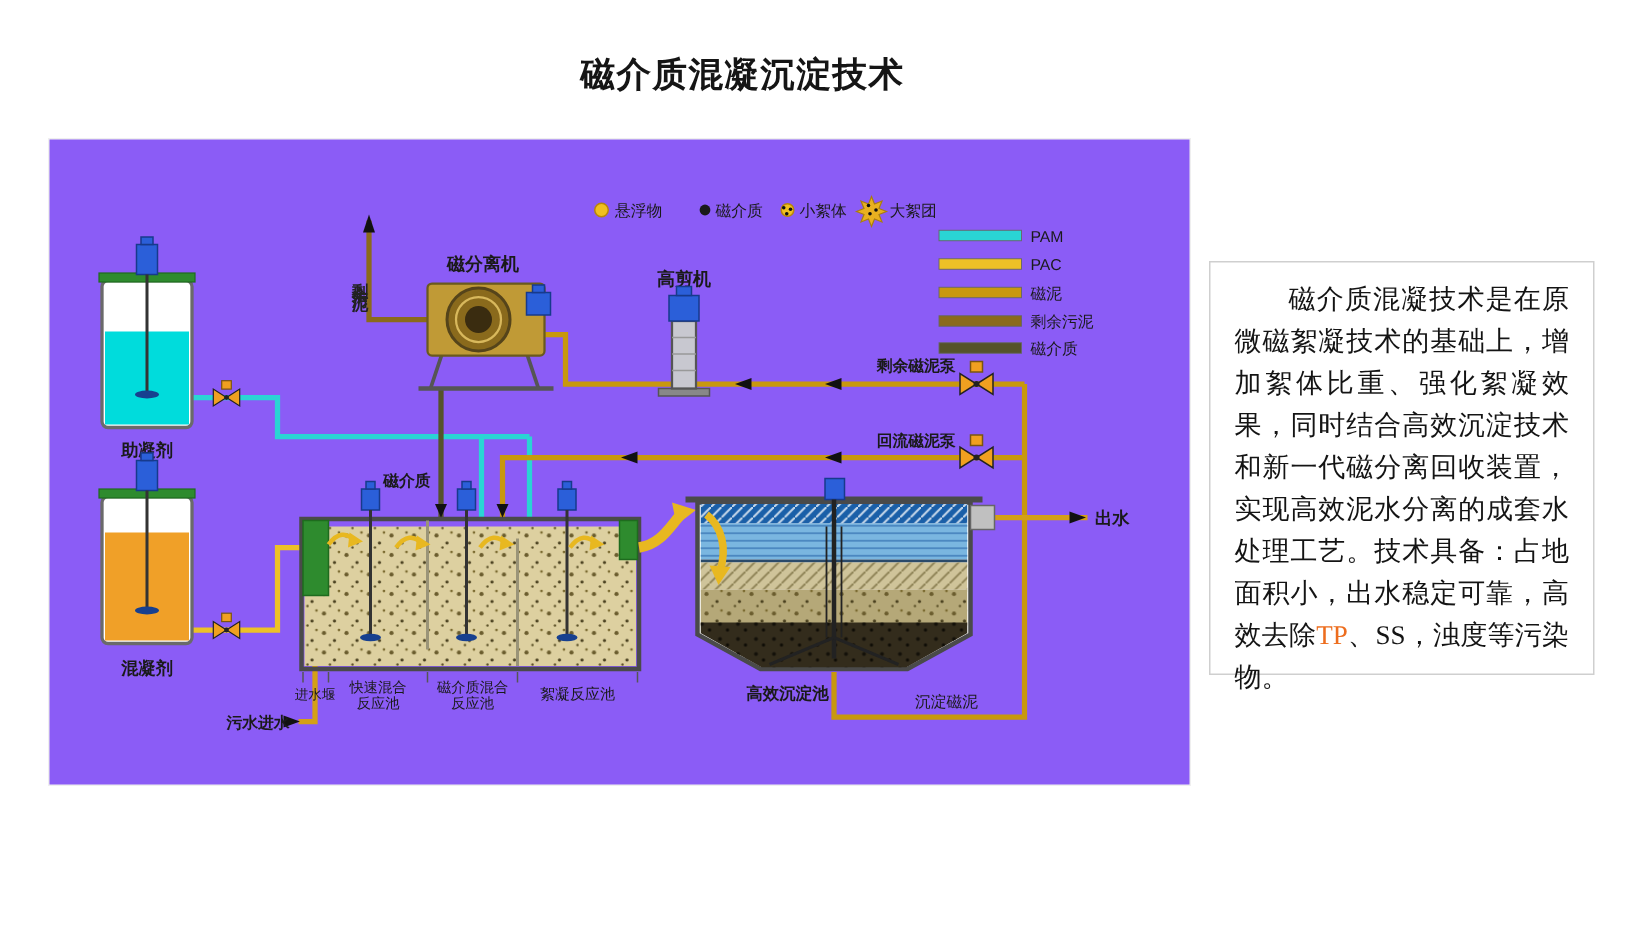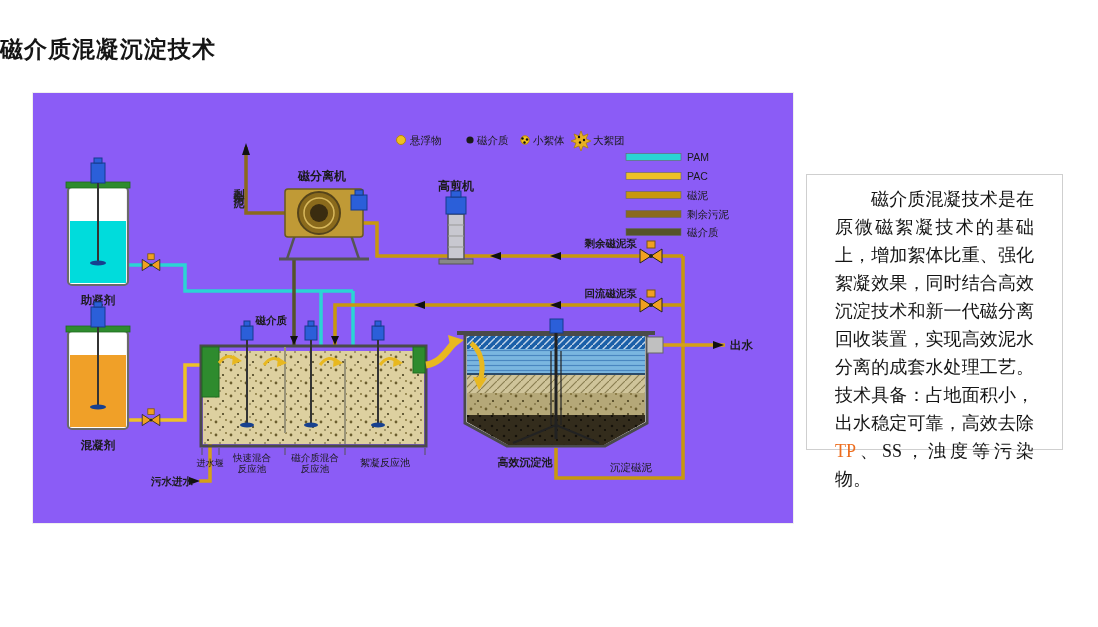--- a/index.html
+++ b/index.html
@@ -1,25 +1,25 @@
 <!DOCTYPE html>
 <html><head>
 <meta charset="utf-8">
 <style>
   html,body{margin:0;padding:0;background:#ffffff;}
   .stage{position:relative;width:1098px;height:627px;background:#ffffff;overflow:hidden;
          font-family:"Liberation Sans",sans-serif;}
-  .page-title{position:absolute;top:34px;left:0;width:990px;margin:0;
+  .page-title{position:absolute;top:34px;left:0;width:990px;margin:0;text-align:center;
               font-size:23px;font-weight:bold;color:#151515;letter-spacing:1px;}
   .diagram{position:absolute;left:32px;top:92px;width:760px;height:430px;background:#8b5cf6;
            border:1px solid #efefef;}
   .vlabel{position:absolute;left:198px;top:86px;height:70px;writing-mode:vertical-rl;
           font-size:11px;letter-spacing:3px;color:#222;font-weight:bold;}
   .desc-panel{position:absolute;left:806px;top:174px;width:257px;height:276px;box-sizing:border-box;
-              border:1px solid #cfcfcf;padding:10px 28px;background:#ffffff;}
+              border:1px solid #cfcfcf;padding:10px 16px;background:#ffffff;}
   .desc-panel p{margin:0;font-family:"Liberation Serif","DejaVu Serif",serif;font-size:18px;
                 line-height:28px;color:#141414;text-align:justify;text-indent:2em;}
   .hl{color:#ed6d1e;}
   svg text{font-family:"Liberation Sans",sans-serif;fill:#1a1a1a;}
   svg text.b{font-weight:bold;}
 </style>
 </head>
 <body>
 
 <div class="stage">

